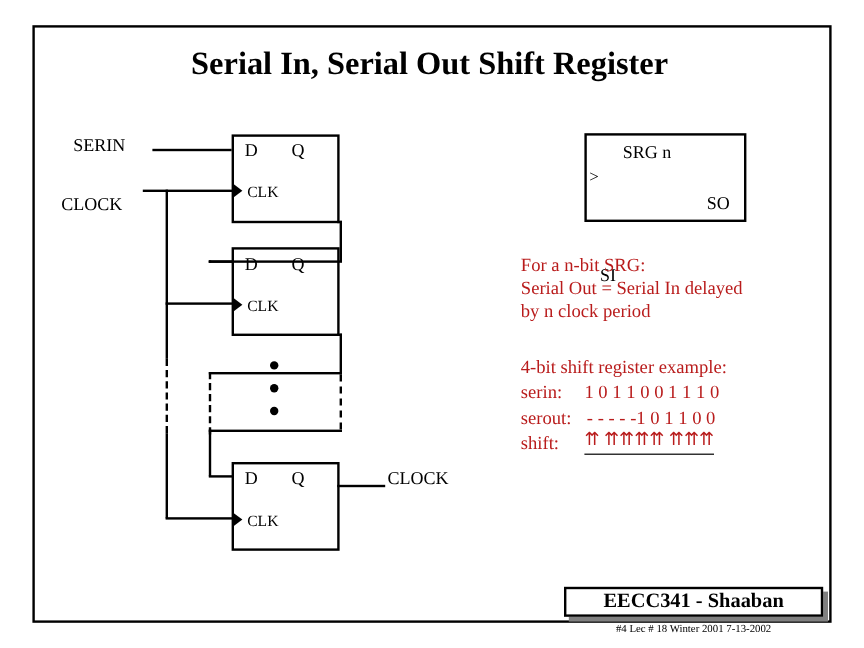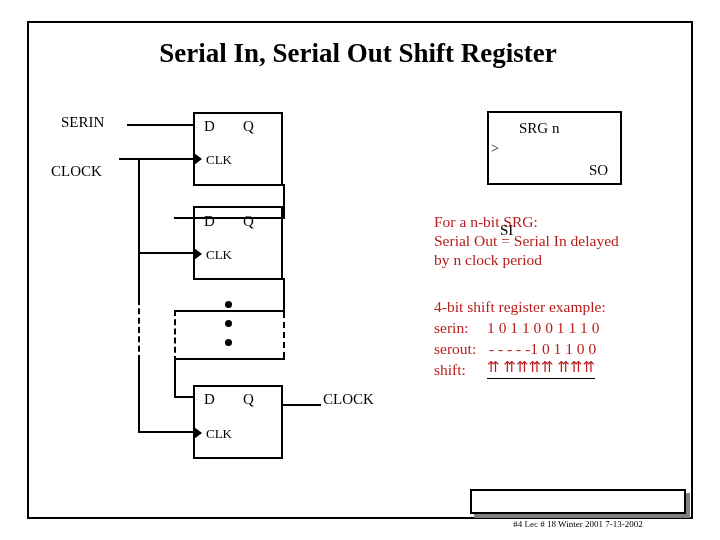--- a/index.html
+++ b/index.html
@@ -207,15 +207,16 @@
 
   <div class="note" style="left:434px; top:297px;">4-bit shift register example:</div>
   <div class="note" style="left:434px; top:318px;">serin:</div>
   <div class="note" style="left:487px; top:318px;">1 0 1 1 0 0 1 1 1 0</div>
   <div class="note" style="left:434px; top:339px;">serout:</div>
   <div class="note" style="left:489px; top:339px;">- - - - -1 0 1 1 0 0</div>
   <div class="note" style="left:434px; top:360px;">shift:</div>
   <div class="note clkbar" style="left:487px; top:358px; font-size:15px;">⇈ ⇈⇈⇈⇈ ⇈⇈⇈</div>
 
   <div id="footer-bar"></div>
+  <div id="footer-text">EECC341 - Shaaban</div>
   <div id="footer-sub">#4  Lec # 18  Winter 2001  7-13-2002</div>
 
 </div>
 
 </body></html>

